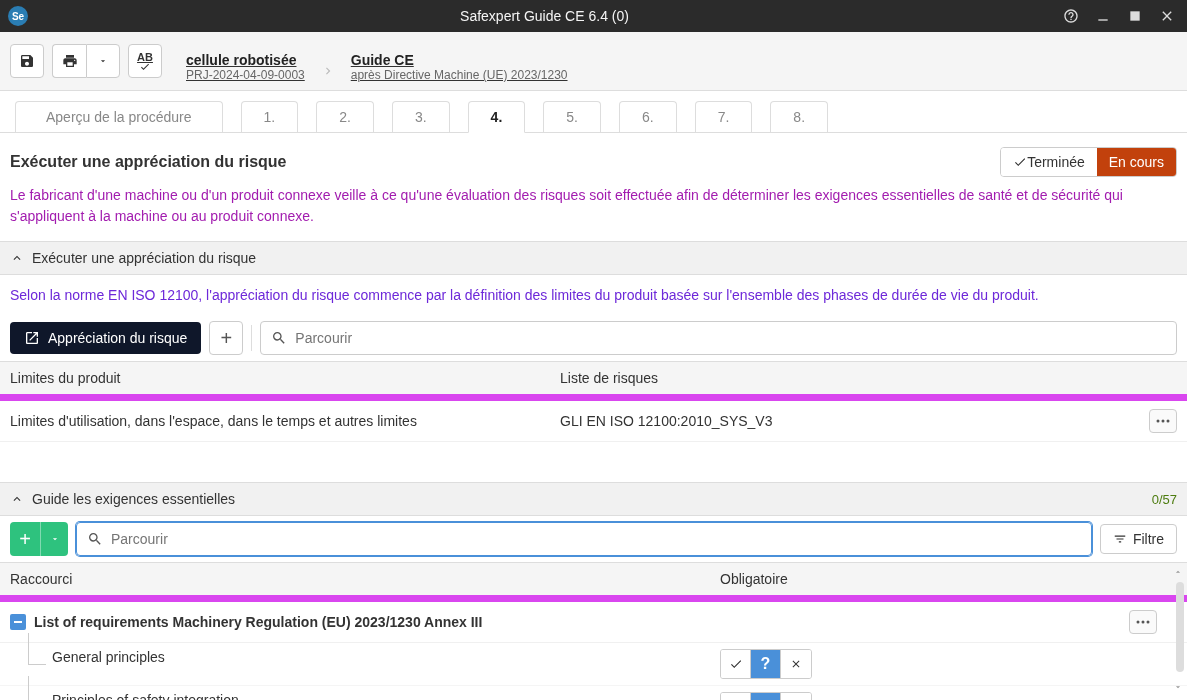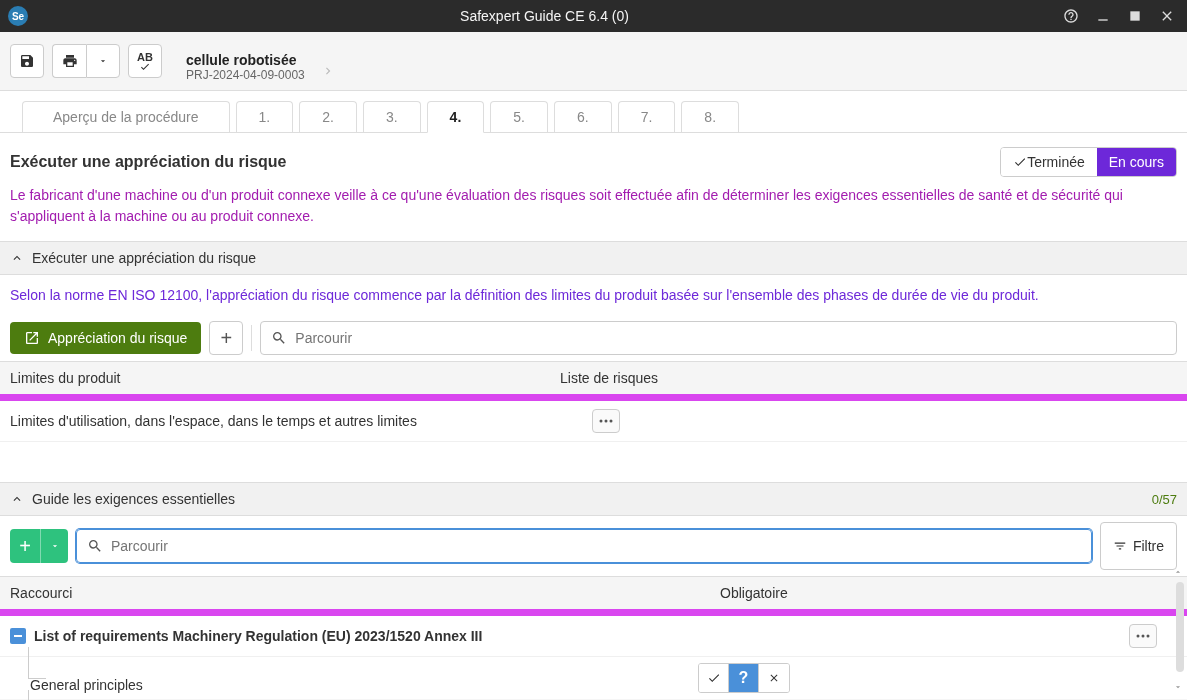--- a/index.html
+++ b/index.html
@@ -4,74 +4,74 @@
 <style>
   * { box-sizing: border-box; margin: 0; padding: 0; font-family: "Segoe UI", Arial, sans-serif; }
   body { background: #fff; width: 1187px; height: 700px; overflow: hidden; color: #333; }
   
   .titlebar { background: #2b2b2b; height: 32px; display: flex; align-items: center; padding: 0 8px; color: #eee; }
   .titlebar .app-icon { width: 20px; height: 20px; background: #2a7db3; border-radius: 50%; display: flex; align-items: center; justify-content: center; font-size: 10px; font-weight: bold; color: #fff; margin-right: 10px; }
   .titlebar .title { flex: 1; text-align: center; font-size: 14px; color: #f5f5f5; }
   .titlebar .win-btn { width: 24px; height: 24px; display: flex; align-items: center; justify-content: center; margin-left: 8px; cursor: pointer; }
   .titlebar .win-btn svg { fill: #ddd; }
   
-  .toolbar { background: #f5f5f5; border-bottom: 1px solid #ddd; padding: 8px 10px; display: flex; align-items: center; gap: 8px; }
+  .toolbar { background: #f5f5f5; border-bottom: 1px solid #ddd; padding: 8px 10px; display: flex; align-items: center; gap: 8px; text-decoration: underline; }
   .tb-btn { border: 1px solid #ccc; background: #fff; border-radius: 4px; height: 34px; min-width: 34px; display: flex; align-items: center; justify-content: center; padding: 0 8px; cursor: pointer; }
   .tb-group { display: flex; }
   .tb-group .tb-btn:first-child { border-radius: 4px 0 0 4px; border-right: none; }
   .tb-group .tb-btn:last-child { border-radius: 0 4px 4px 0; }
   .breadcrumb { display: flex; align-items: flex-end; margin-left: 16px; gap: 16px; margin-top: 12px; }
   .bc-part { display: flex; flex-direction: column; }
   .bc-title { font-weight: 600; font-size: 14px; color: #222; }
   .bc-sub { font-size: 12px; color: #666; }
   .bc-sep { color: #bbb; }
   
-  .tabs { display: flex; gap: 6px; padding: 10px 10px 0 22px; border-bottom: 1px solid #ddd; background: #fff; }
+  .tabs { display: flex; gap: 18px; padding: 10px 10px 0 15px; border-bottom: 1px solid #ddd; background: #fff; }
   .tab { border: 1px solid #ddd; border-bottom: none; padding: 7px 22px; border-radius: 4px 4px 0 0; font-size: 14px; background: #fff; color: #888; cursor: pointer; }
   .tab.first { padding: 7px 30px; }
   .tab.active { color: #222; font-weight: 600; position: relative; background: #fff; border-bottom: 1px solid #fff; margin-bottom: -1px; }
   
   .subheader { display: flex; align-items: center; justify-content: space-between; padding: 14px 10px 8px 10px; }
   .subheader h2 { font-size: 16px; font-weight: 600; }
   .seg { display: flex; border: 1px solid #ccc; border-radius: 4px; overflow: hidden; }
   .seg-btn { padding: 6px 12px; font-size: 14px; background: #fff; display: flex; align-items: center; gap: 0; cursor: pointer; }
-  .seg-btn.active { background: #6d28d9; color: #fff; }
+  .seg-btn.active { background: #c2410c; color: #fff; }
   .desc { padding: 0 10px 14px 10px; font-size: 14px; color: #a21caf; line-height: 1.5; }
   
   .panel-head { background: #f1f1f1; border-top: 1px solid #ddd; border-bottom: 1px solid #ddd; padding: 8px 10px; display: flex; align-items: center; gap: 8px; font-size: 14px; }
   .panel-head .counter { margin-left: auto; font-size: 13px; color: #4d7c0f; }
   .panel-sub { padding: 12px 10px; font-size: 14px; color: #6d28d9; }
   
   .risk-bar { display: flex; align-items: center; gap: 8px; padding: 6px 10px; }
-  .btn-green { background: #4d7c0f; color: #fff; border: none; border-radius: 4px; padding: 8px 14px; display: flex; align-items: center; gap: 8px; font-size: 14px; cursor: pointer; }
+  .btn-green { background: #0f172a; color: #fff; border: none; border-radius: 4px; padding: 8px 14px; display: flex; align-items: center; gap: 8px; font-size: 14px; cursor: pointer; }
   .btn-plus { border: 1px solid #ccc; background: #fff; border-radius: 4px; width: 34px; height: 34px; display: flex; align-items: center; justify-content: center; font-size: 20px; color: #555; cursor: pointer; }
   .search-wrap { flex: 1; border: 1px solid #ccc; border-radius: 4px; display: flex; align-items: center; padding: 0 10px; height: 34px; }
   .search-wrap.blue-border { border-color: #4a90d9; box-shadow: 0 0 0 1px #4a90d9; }
   .search-wrap input { border: none; outline: none; flex: 1; font-size: 14px; background: transparent; margin-left: 8px; }
   
   .table1-head, .table2-head { display: flex; background: #f5f5f5; border-top: 1px solid #ddd; border-bottom: 7px solid #d946ef; padding: 8px 10px; font-size: 14px; color: #333; }
   .table1-col1 { flex: 0 0 550px; }
   .table1-col2 { flex: 1; }
   .table1-col3 { flex: 0 0 60px; }
   .table1-row { display: flex; padding: 8px 10px; font-size: 14px; align-items: center; border-bottom: 1px solid #f0f0f0; }
   .table1-row .actions { display: flex; justify-content: flex-end; }
   .dots-btn { border: 1px solid #ccc; background: #fafafa; border-radius: 4px; width: 28px; height: 24px; display: flex; align-items: center; justify-content: center; cursor: pointer; }
   .spacer1 { height: 40px; }
   
   .add-group { display: flex; }
   .add-group .btn-add { background: #2ec27e; color: #fff; border: none; width: 30px; height: 34px; display: flex; align-items: center; justify-content: center; font-size: 20px; cursor: pointer; border-radius: 4px 0 0 4px; }
   .add-group .btn-dd { background: #2ec27e; color: #fff; border: none; border-left: 1px solid rgba(255,255,255,0.4); width: 28px; height: 34px; display: flex; align-items: center; justify-content: center; cursor: pointer; border-radius: 0 4px 4px 0; }
-  .filter-btn { border: 1px solid #ccc; background: #fff; border-radius: 4px; padding: 0 12px; height: 48px; display: flex; align-items: center; gap: 6px; font-size: 14px; cursor: pointer; }
+  .filter-btn { border: 1px solid #ccc; background: #fff; border-radius: 4px; padding: 0 12px; height: 30px; display: flex; align-items: center; gap: 6px; font-size: 14px; cursor: pointer; }
   
   .t2-col1 { flex: 0 0 710px; }
   .t2-col2 { flex: 0 0 350px; }
   .t2-col3 { flex: 1; }
   .group-row { display: flex; padding: 8px 10px; align-items: center; font-size: 14px; font-weight: 600; border-bottom: 1px solid #f0f0f0; }
   .group-row .group-icon { width: 16px; height: 16px; background: #4a90d9; display: flex; align-items: center; justify-content: center; margin-right: 8px; border-radius: 2px; }
-  .req-row { display: flex; padding: 6px 10px 6px 30px; align-items: flex-end; font-size: 14px; border-bottom: 1px solid #f5f5f5; }
+  .req-row { display: flex; padding: 6px 10px 6px 52px; align-items: flex-start; font-size: 14px; border-bottom: 1px solid #f5f5f5; }
   .tree-line { position: relative; }
   .tree-line:before { content: ""; position: absolute; left: 28px; top: -10px; bottom: 50%; width: 1px; background: #ccc; }
   .tree-line:after { content: ""; position: absolute; left: 28px; top: 50%; width: 18px; height: 1px; background: #ccc; }
   .oblig-group { display: inline-flex; border: 1px solid #ccc; border-radius: 3px; overflow: hidden; }
   .oblig-btn { width: 30px; height: 28px; display: flex; align-items: center; justify-content: center; cursor: pointer; background: #fff; font-size: 16px; }
   .oblig-btn.q { background: #4a90d9; color: #fff; font-weight: bold; }
   .oblig-btn:not(:last-child) { border-right: 1px solid #ccc; }
   
   .scroll-right { position: absolute; right: 3px; top: 582px; width: 8px; height: 90px; background: #ddd; border-radius: 4px; }
   .scrollbar-arrow { position: absolute; right: 0; width: 18px; height: 18px; display: flex; align-items: center; justify-content: center; color: #999; }
@@ -133,20 +133,24 @@
   </div>
   <div class="breadcrumb">
     <div class="bc-part">
       <span class="bc-title">cellule robotisée</span>
       <span class="bc-sub">PRJ-2024-04-09-0003</span>
     </div>
     <div class="bc-sep">
       <svg width="14" height="14" viewBox="0 0 24 24">
           <path fill="#bbb" d="M8.59 16.59 13.17 12 8.59 7.41 10 6l6 6-6 6z"></path>
         </svg>
+    </div>
+    <div class="bc-part">
+      <span class="bc-title">Guide CE</span>
+      <span class="bc-sub">après Directive Machine (UE) 2023/1230</span>
     </div>
   </div>
 </div>
 
 <div class="tabs">
   <div class="tab first">Aperçu de la procédure</div>
   <div class="tab">1.</div>
   <div class="tab">2.</div>
   <div class="tab">3.</div>
   <div class="tab active">4.</div>
@@ -197,20 +201,21 @@
   </div>
 </div>
 
 <div class="table1-head">
   <div class="table1-col1">Limites du produit</div>
   <div class="table1-col2">Liste de risques</div>
   <div class="table1-col3"></div>
 </div>
 <div class="table1-row">
   <div class="table1-col1">Limites d'utilisation, dans l'espace, dans le temps et autres limites</div>
+  <div class="table1-col2">GLI EN ISO 12100:2010_SYS_V3</div>
   <div class="table1-col3 actions">
     <div class="dots-btn">
       <svg width="14" height="4" viewBox="0 0 14 4">
           <circle cx="2" cy="2" r="1.5" fill="#555"></circle>
           <circle cx="7" cy="2" r="1.5" fill="#555"></circle>
           <circle cx="12" cy="2" r="1.5" fill="#555"></circle>
         </svg>
     </div>
   </div>
 </div>
@@ -252,21 +257,21 @@
   <div class="t2-col2">Obligatoire</div>
   <div class="t2-col3"></div>
 </div>
 
 <div class="group-row">
   <div class="group-icon">
     <svg width="10" height="10" viewBox="0 0 10 10">
         <rect x="1" y="4" width="8" height="2" fill="#fff"></rect>
       </svg>
   </div>
-  <span class="t2-col1" style="flex:1">List of requirements Machinery Regulation (EU) 2023/1520 Annex III</span>
+  <span class="t2-col1" style="flex:1">List of requirements Machinery Regulation (EU) 2023/1230 Annex III</span>
   <div class="dots-btn" style="margin-right:20px;">
     <svg width="14" height="4" viewBox="0 0 14 4">
         <circle cx="2" cy="2" r="1.5" fill="#555"></circle>
         <circle cx="7" cy="2" r="1.5" fill="#555"></circle>
         <circle cx="12" cy="2" r="1.5" fill="#555"></circle>
       </svg>
   </div>
 </div>
 
 <div class="req-row tree-line">

